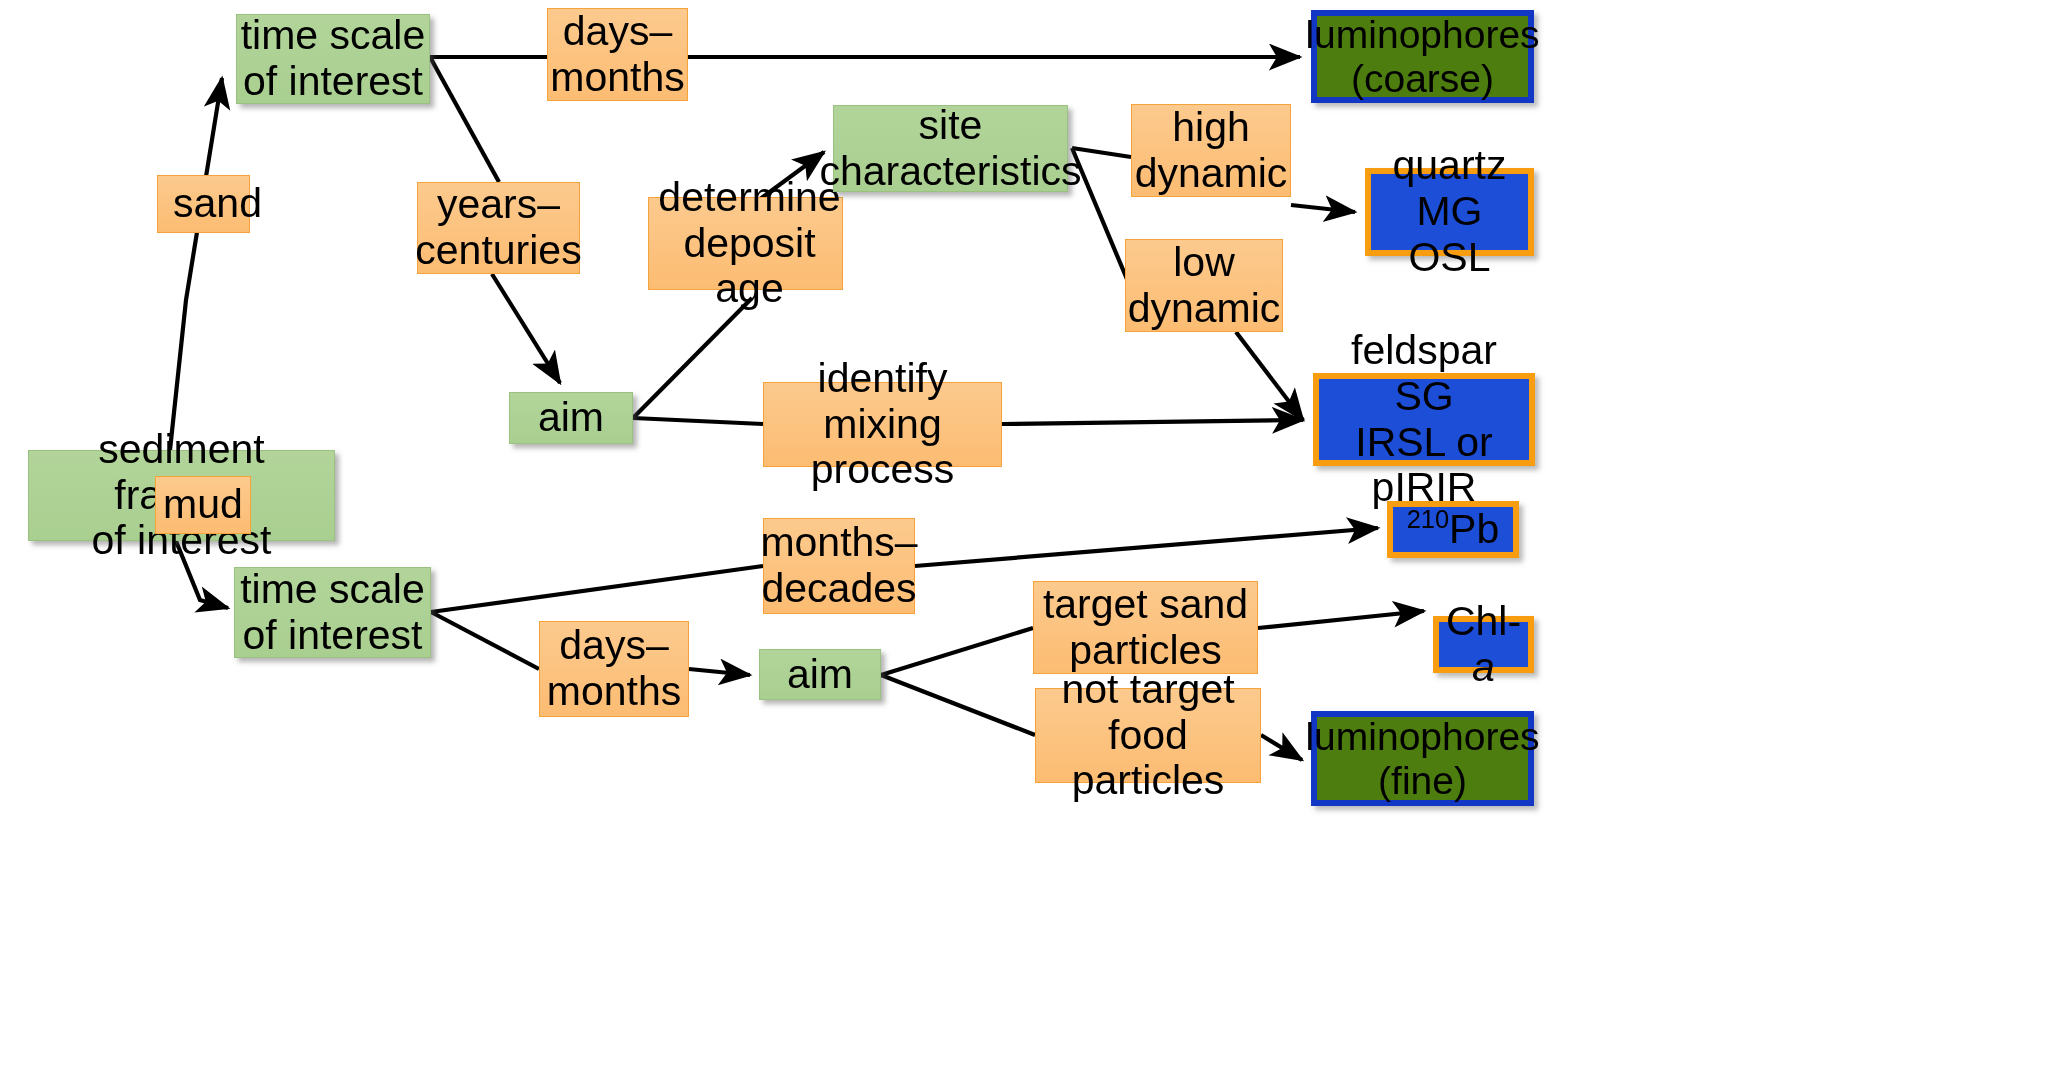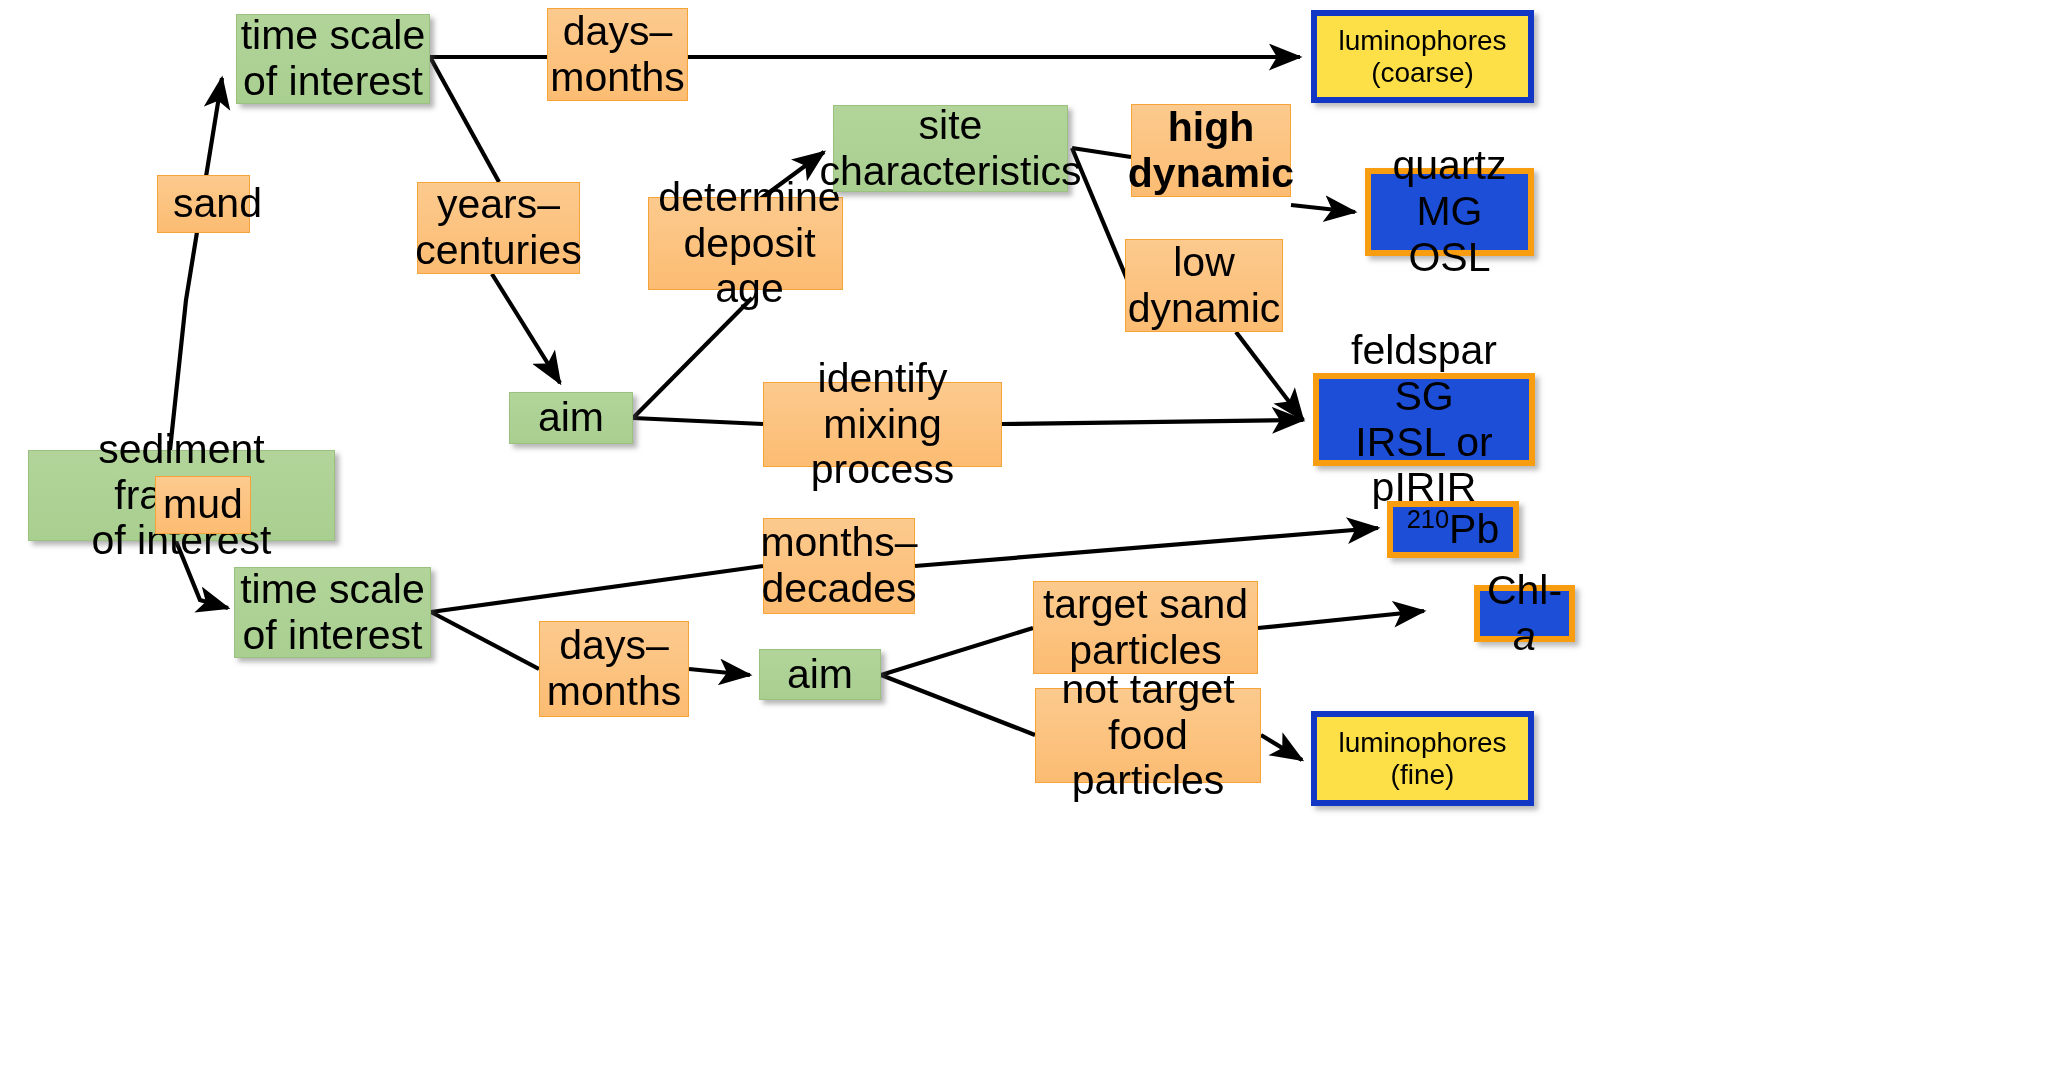--- a/index.html
+++ b/index.html
@@ -40,24 +40,24 @@
     border: 1px solid #9ac17f;
     box-shadow: 4px 4px 5px rgba(90,90,90,0.45);
     font-size: 41px;
   }
   .node.orange {
     background: linear-gradient(to bottom, #fcca8e 0%, #fcbc72 100%);
     border: 1px solid #f6a33a;
     font-size: 41px;
   }
   .node.cyan-blue {
-    background: #fde047;
+    background: #4d7c0f;
     border: 6px solid #1237c4;
     box-shadow: 4px 4px 5px rgba(120,120,120,0.5);
-    font-size: 28px;
+    font-size: 39px;
     justify-content: center;
   }
   .node.cyan-orange {
     background: #1d4ed8;
     border: 6px solid #f99d10;
     box-shadow: 4px 4px 5px rgba(120,120,120,0.5);
     font-size: 41px;
   }
   .sup {
     font-size: 0.62em;
@@ -116,38 +116,38 @@
 months</span></div>
       <div class="node orange" style="left: 417px; top: 182px; width: 163px; height: 92px;"><span>years–
 centuries</span></div>
       <div class="node green" style="left: 509px; top: 392px; width: 124px; height: 52px;"><span>aim</span></div>
       <div class="node orange" style="left: 648px; top: 197px; width: 195px; height: 93px; padding-left: 8px;"><span>determine
 deposit age</span></div>
       <div class="node orange" style="left: 763px; top: 382px; width: 239px; height: 85px;"><span>identify mixing
 process</span></div>
       <div class="node green" style="left: 833px; top: 105px; width: 235px; height: 87px;"><span>site
 characteristics</span></div>
-      <div class="node orange" style="left: 1131px; top: 104px; width: 160px; height: 93px; font-weight: bold;"><span>high
+      <div class="node orange" style="left: 1131px; top: 104px; width: 160px; height: 93px;"><span>high
 dynamic</span></div>
       <div class="node orange" style="left: 1125px; top: 239px; width: 158px; height: 93px;"><span>low
 dynamic</span></div>
       <div class="node orange" style="left: 763px; top: 518px; width: 152px; height: 96px;"><span>months–
 decades</span></div>
       <div class="node orange" style="left: 539px; top: 621px; width: 150px; height: 96px;"><span>days–
 months</span></div>
       <div class="node green" style="left: 759px; top: 649px; width: 122px; height: 51px;"><span>aim</span></div>
       <div class="node orange" style="left: 1033px; top: 581px; width: 225px; height: 93px;"><span>target sand
 particles</span></div>
       <div class="node orange" style="left: 1035px; top: 688px; width: 226px; height: 95px;"><span>not target
 food particles</span></div>
       <div class="node cyan-blue" style="left: 1311px; top: 10px; width: 223px; height: 93px;"><span>luminophores
 (coarse)</span></div>
       <div class="node cyan-orange" style="left: 1365px; top: 168px; width: 169px; height: 88px;"><span>quartz
 MG OSL</span></div>
       <div class="node cyan-orange" style="left: 1313px; top: 373px; width: 222px; height: 93px;"><span>feldspar SG
 IRSL or pIRIR</span></div>
       <div class="node cyan-orange" style="left: 1387px; top: 501px; width: 132px; height: 57px; text-align: right;"><span><span class="sup">210</span>Pb</span></div>
-      <div class="node cyan-orange" style="left: 1433px; top: 585px; width: 101px; height: 57px; margin-left: 41px;"><span>Chl-<span class="ital">a</span></span></div>
+      <div class="node cyan-orange" style="left: 1433px; top: 616px; width: 101px; height: 57px;"><span>Chl-<span class="ital">a</span></span></div>
       <div class="node cyan-blue" style="left: 1311px; top: 711px; width: 223px; height: 95px;"><span>luminophores
 (fine)</span></div>
     </div>
 
 </div>
 
 </body></html>

